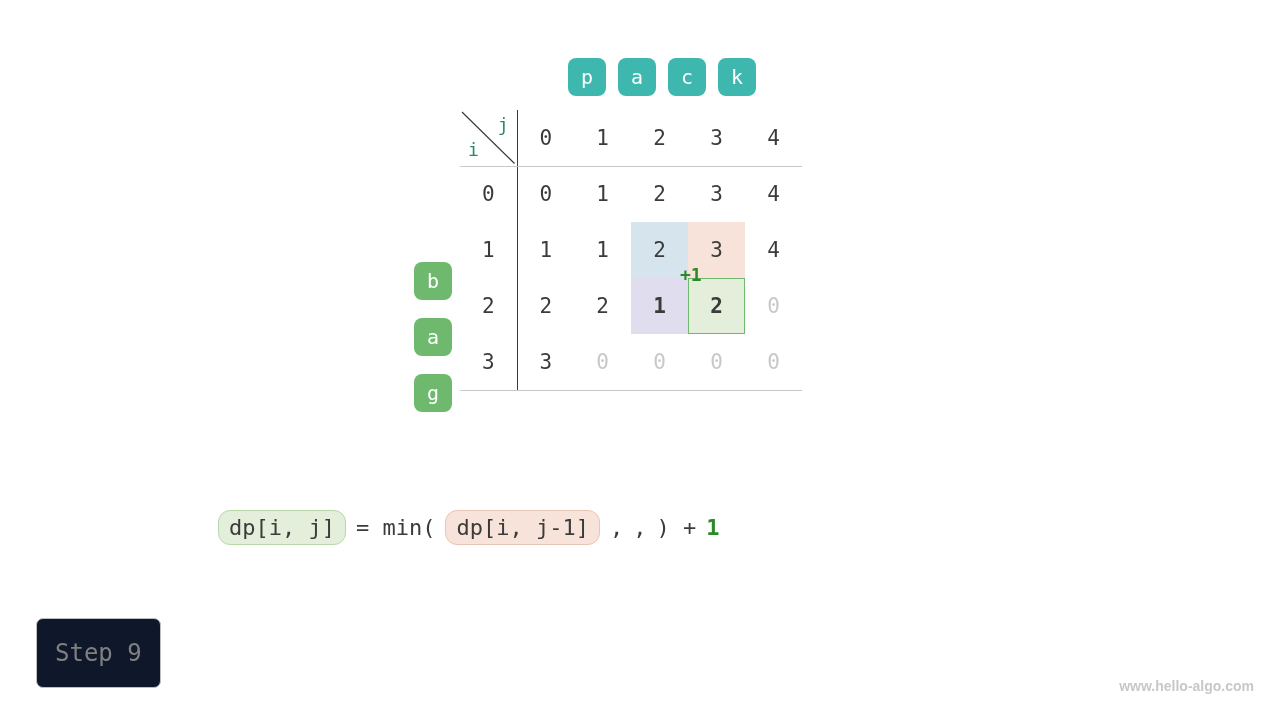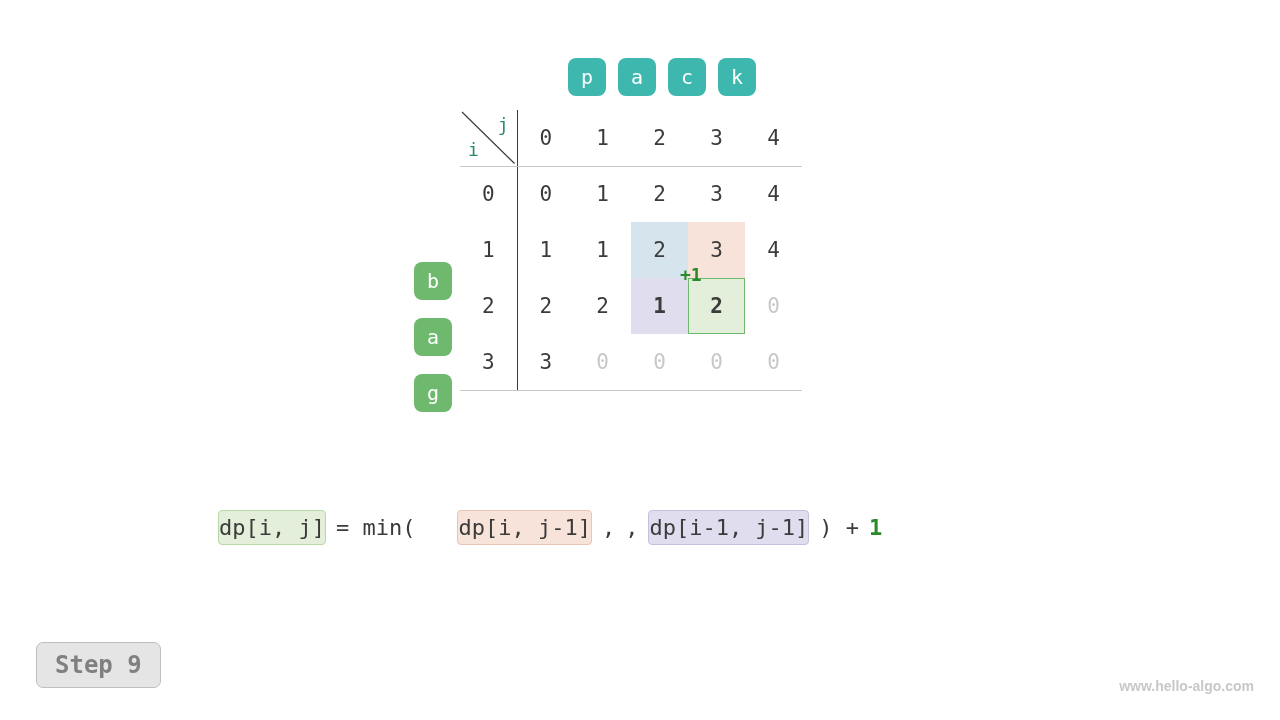--- a/index.html
+++ b/index.html
@@ -106,40 +106,40 @@
   margin-bottom: 22px;
 }
 .formula {
   font-size: 22px;
   display: flex;
   align-items: center;
   gap: 10px;
   flex-wrap: nowrap;
 }
 .term {
-  padding: 4px 0;
-  border-radius: 4px;
+  padding: 4px 10px;
+  border-radius: 12px;
   border: 1px solid;
 }
 .term-result { background: #e3efdb; border-color: #b8d8a8; }
-.term-orange { background: #f8e3da; border-color: #e8c5b5; margin-left: 32px; }
+.term-orange { background: #f8e3da; border-color: #e8c5b5; }
 .term-blue { background: #d6e4ee; border-color: #b5cde0; font-weight: 700; }
 .term-purple { background: #e0deee; border-color: #c5c0dd; }
 .plus-one { color: #2a8a2a; font-weight: 700; }
 .step-badge {
   position: absolute;
   left: 36px;
   bottom: 32px;
-  padding: 8px 18px;
+  padding: 20px 18px;
   border: 1.5px solid #bfbfbf;
   border-radius: 7px;
   font-size: 24px;
-  font-weight: 700;
+  font-weight: 400;
   color: #808080;
-  background: #e5e5e5;
+  background: #0f172a;
 }
 .watermark {
   position: absolute;
   right: 26px;
   bottom: 26px;
   font-size: 14px;
   color: #c8c8c8;
   font-family: -apple-system, sans-serif;
   font-weight: bold;
 }
@@ -216,20 +216,19 @@
     </table>
 </div>
 
 <div class="formula-section">
   <div class="formula">
     <span class="term term-result">dp[i, j]</span>
     <span> = min( </span>
     <span class="term term-orange">dp[i, j-1]</span>
     <span> , </span>
     <span> , </span>
-    <span class="term term-purple">dp[i-1, j-1]</span>
     <span> ) + </span>
     <span class="plus-one">1</span>
   </div>
 </div>
 
 <div class="step-badge">Step 9</div>
 <div class="watermark">www.hello-algo.com</div>
 
 </body></html>

